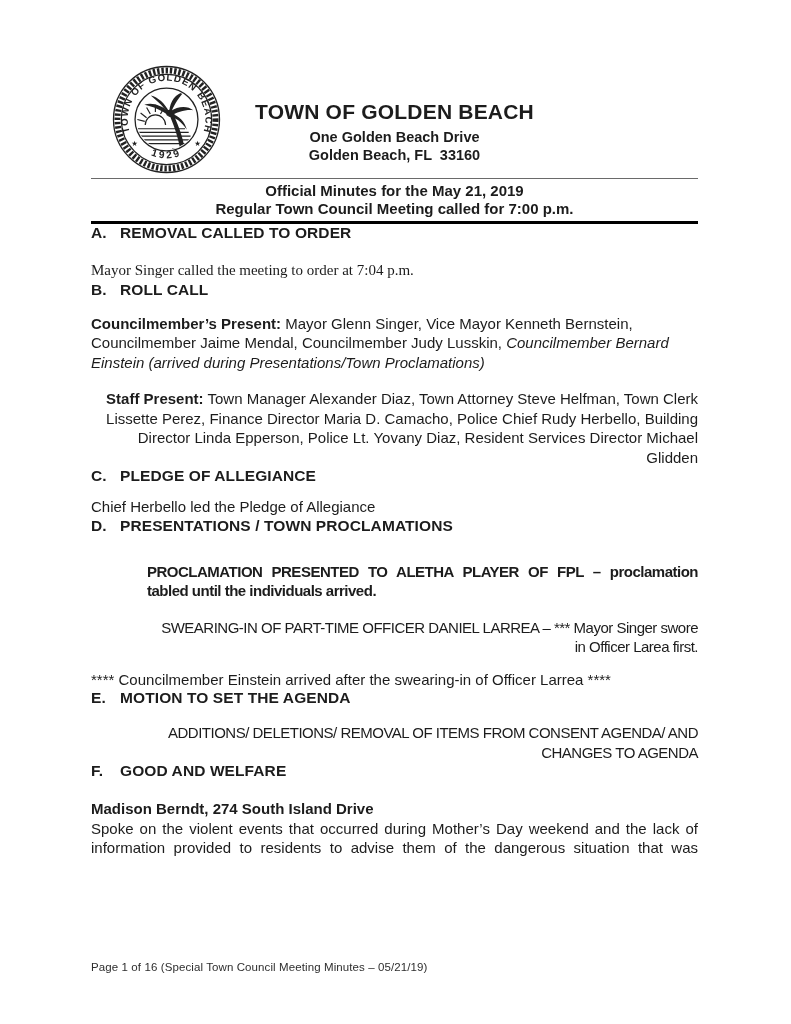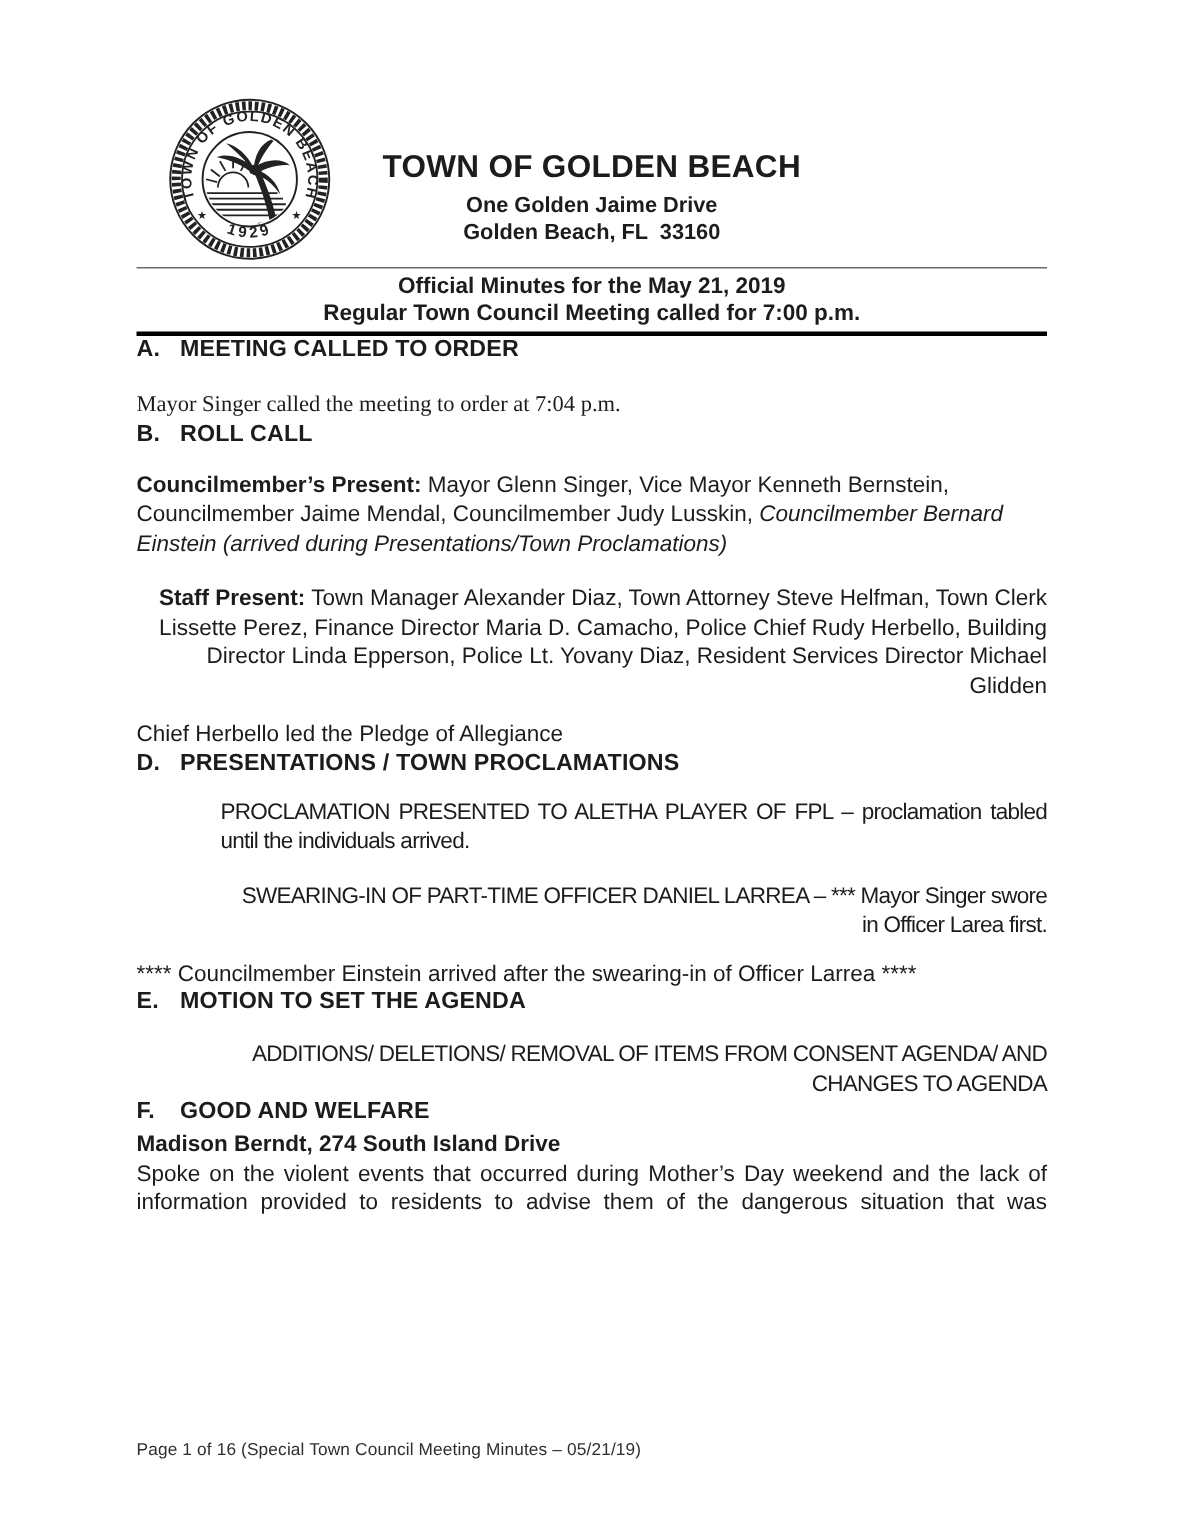--- a/index.html
+++ b/index.html
@@ -28,21 +28,21 @@
   .ltr{display:inline-block;min-width:29px;}
   p{margin:0;font-size:15px;line-height:19.5px;}
   .indent{margin-left:56px;}
   .ti{text-indent:56px;}
   .justify{text-align:justify;}
   .jlast{text-align:justify;text-align-last:justify;}
   .tight{letter-spacing:-0.5px;}
   .speaker{font-weight:bold;}
   sup{font-size:10px;line-height:0;vertical-align:super;}
   .mt0{margin-top:0;}  .mt9{margin-top:9px;}  .mt10{margin-top:10px;}
-  .mt12{margin-top:4px;} .mt13{margin-top:13px;} .mt15{margin-top:15px;}
+  .mt12{margin-top:20px;} .mt13{margin-top:13px;} .mt15{margin-top:28px;font-weight:bold;}
   .mt16{margin-top:16px;} .mt17{margin-top:17px;text-align:right;} .mt18{margin-top:18px;}
   .mt20{margin-top:20px;font-family:Liberation Serif, serif;}
   
   .page-footer{position:absolute;left:91px;top:961px;font-size:11.5px;color:#2e2e2e;letter-spacing:.1px;text-align:right;}
 </style>
 </head>
 <body>
 
 <div class="page">
 
@@ -77,43 +77,46 @@
           <path d="M 63,51 C 64,40 70,32 79,30 C 72,38 67,46 65,53 Z"></path>
           <path d="M 64,51 C 73,45 83,45 89,50 C 81,49 71,52 65,56 Z"></path>
           <path d="M 64,53 C 74,56 80,63 82,71 C 76,62 69,57 62,57 Z"></path>
           <circle cx="62" cy="54" r="2.2"></circle>
             <circle cx="67" cy="56" r="2.2"></circle>
         </g>
       </g>
     </svg>
     <div class="head-text">
       <h1 class="org-title">TOWN OF GOLDEN BEACH</h1>
-      <div class="addr">One Golden Jaime Drive</div>
+      <div class="addr">One Golden Beach Drive</div>
       <div class="addr">Golden Beach, FL  33160</div>
     </div>
   </header>
 
   <div class="banner">
     <div>Official Minutes for the May 21, 2019</div>
     <div>Regular Town Council Meeting called for 7:00 p.m.</div>
   </div>
 
   <main class="doc-body">
 
     <h2 class="sec mt10">
-      <span class="ltr">A.</span><span>MEETING CALLED TO ORDER</span>
+      <span class="ltr">A.</span><span>REMOVAL CALLED TO ORDER</span>
     </h2>
     <p class="mt20">Mayor Singer called the meeting to order at 7:04 p.m.</p>
 
     <h2 class="sec mt18">
       <span class="ltr">B.</span><span>ROLL CALL</span>
     </h2>
     <p class="mt16"><b>Councilmember’s Present:</b><span> Mayor Glenn Singer, Vice Mayor Kenneth Bernstein, Councilmember Jaime Mendal, Councilmember Judy Lusskin, </span><i>Councilmember Bernard Einstein (arrived during Presentations/Town Proclamations)</i></p>
     <p class="mt17"><b>Staff Present:</b><span> Town Manager Alexander Diaz, Town Attorney Steve Helfman, Town Clerk Lissette Perez, Finance Director Maria D. Camacho, Police Chief Rudy Herbello, Building Director Linda Epperson, Police Lt. Yovany Diaz, Resident Services Director Michael Glidden</span></p>
 
+    <h2 class="sec mt9">
+      <span class="ltr">C.</span><span>PLEDGE OF ALLEGIANCE</span>
+    </h2>
     <p class="mt13">Chief Herbello led the Pledge of Allegiance</p>
 
     <h2 class="sec mt16">
       <span class="ltr">D.</span><span>PRESENTATIONS / TOWN PROCLAMATIONS</span>
     </h2>
     <p class="indent justify tight mt15">PROCLAMATION PRESENTED TO ALETHA PLAYER OF FPL – proclamation tabled until the individuals arrived.</p>
     <p class="ti justify tight mt17">SWEARING-IN OF PART-TIME OFFICER DANIEL LARREA –  *** Mayor Singer swore in Officer Larea first.</p>
     <p class="mt13">**** Councilmember Einstein arrived after the swearing-in of Officer Larrea ****</p>
 
     <h2 class="sec mt9">

